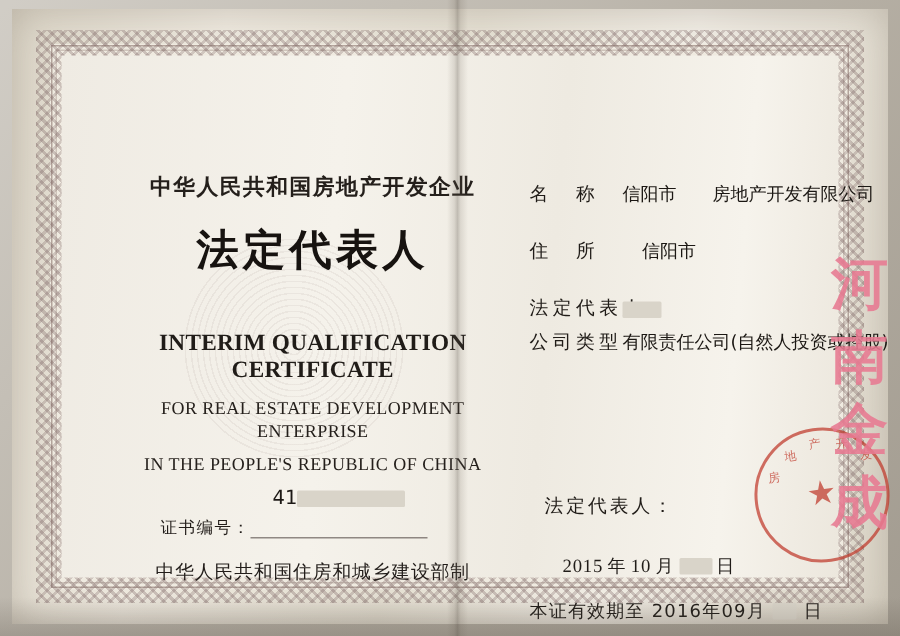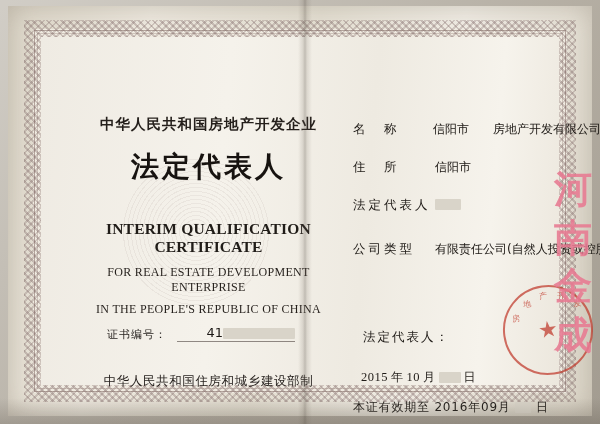--- a/index.html
+++ b/index.html
@@ -160,26 +160,25 @@
     font-family: "DejaVu Sans", sans-serif;
   }
   .cert-no-label {
     font-size: 11px;
     letter-spacing: 1px;
     color: #221d1a;
     white-space: nowrap;
   }
   .cert-no-value {
     font-size: 13px;
-    margin-left: 10px;
     color: #1c1815;
     border-bottom: 1px solid rgba(60,50,45,0.55);
     min-width: 118px;
-    text-align: right;
-    padding-bottom: 1px;
+    text-align: center;
+    padding-bottom: 18px;
   }
   .redacted {
     display: inline-block;
     background: #d9d4c9;
     color: transparent;
     border-radius: 1px;
     vertical-align: middle;
   }
   .issuer-line {
     position: absolute;
@@ -199,51 +198,51 @@
     top: 40px;
     width: 248px;
     height: 344px;
     color: #201c18;
     font-family: "DejaVu Sans", sans-serif;
   }
   .field {
     position: absolute;
     left: 0;
     display: flex;
-    align-items: flex-start;
+    align-items: center;
     width: 248px;
   }
   .f-label {
     font-size: 12.5px;
     letter-spacing: 3px;
     white-space: nowrap;
     color: #201c18;
     width: 62px;
   }
   .f-value {
     font-size: 12px;
     color: #1b1713;
-    margin-left: 20px;
+    margin-left: 0;
     white-space: nowrap;
   }
   .f1 { top: 44px; }
-  .f2 { top: 82px; }
+  .f2 { top: 82px; gap: 13px; }
   .f3 { top: 120px; }
-  .f4 { top: 164px; }
+  .f4 { top: 143px; }
 
   .issuing-row {
     position: absolute;
     left: 10px;
     top: 252px;
     font-size: 12.5px;
     letter-spacing: 2px;
   }
   .date-row {
     position: absolute;
-    left: 8px;
+    left: 22px;
     top: 292px;
     font-size: 12px;
     letter-spacing: 0.5px;
     white-space: nowrap;
   }
   .date-row .num { font-family: "Liberation Serif", serif; font-size: 12.5px; }
   .date-row .u { margin: 0 3px; }
   .valid-row {
     position: absolute;
     left: 0px;

